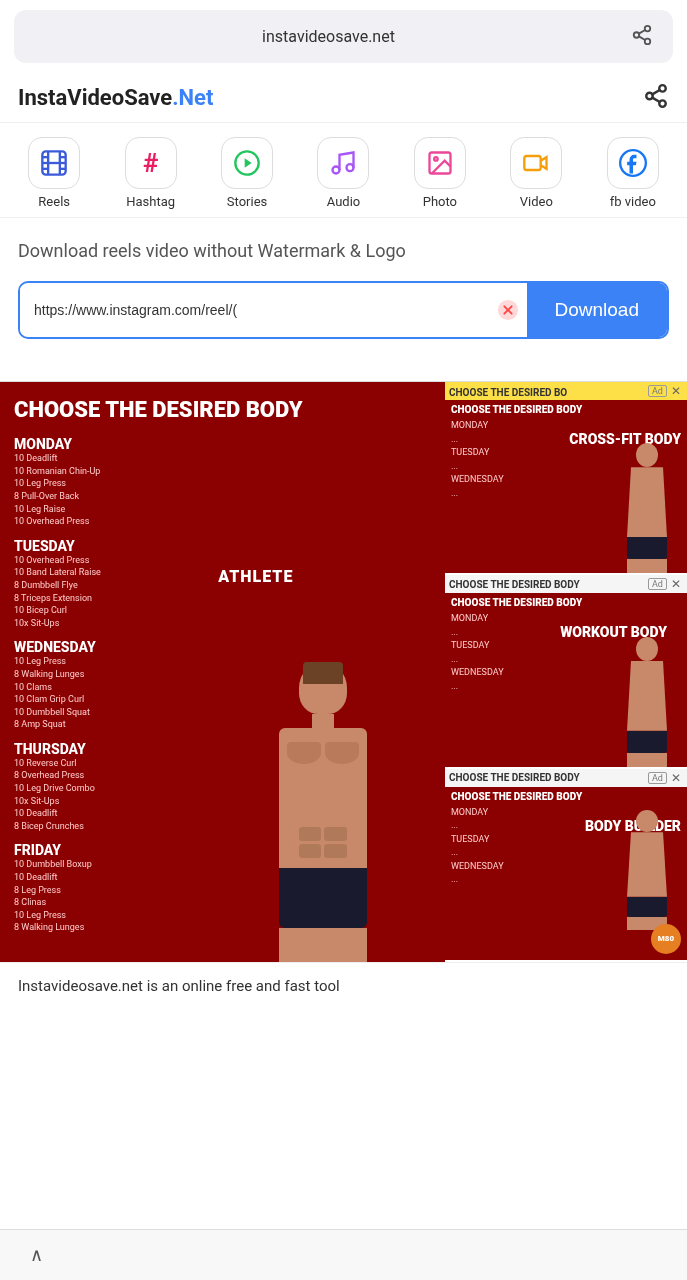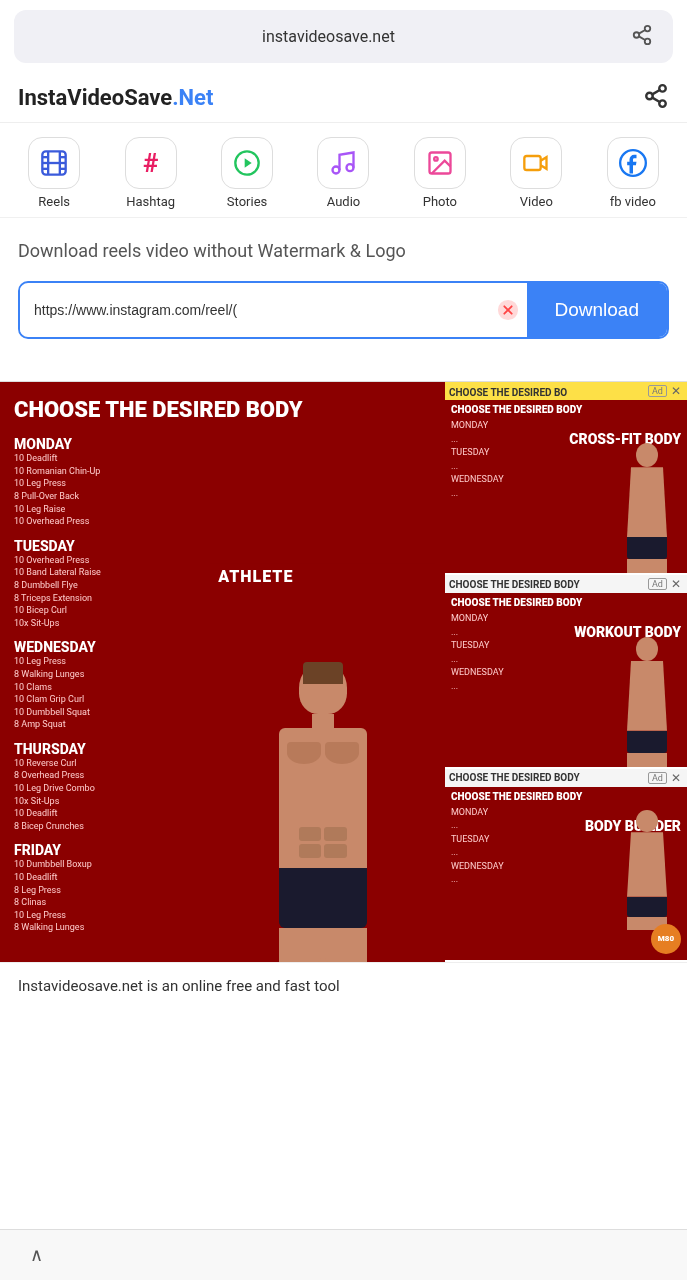--- a/index.html
+++ b/index.html
@@ -493,21 +493,21 @@
         <span style="font-size:10px;font-weight:700;color:#333;">CHOOSE THE DESIRED BODY</span>
         <div style="display:flex;align-items:center;gap:2px;">
           <span style="font-size:9px;color:#777;border:1px solid #999;padding:0 3px;border-radius:2px;">Ad</span>
           <button style="background:none;border:none;cursor:pointer;font-size:12px;color:#666;padding:0 2px;">✕</button>
         </div>
       </div>
       <div style="position:absolute;top:22px;left:6px;right:6px;">
         <div style="font-size:10px;font-weight:900;color:#fff;text-transform:uppercase;">CHOOSE THE DESIRED BODY</div>
         <div style="font-size:9px;color:#ffcccc;margin-top:4px;line-height:1.5;">MONDAY<br>...<br>TUESDAY<br>...<br>WEDNESDAY<br>...</div>
       </div>
-      <div style="position:absolute;right:6px;top:50px;text-align:left;">
+      <div style="position:absolute;right:20px;top:50px;text-align:left;">
         <div style="font-size:14px;font-weight:900;color:#fff;text-transform:uppercase;line-height:1.1;">WORKOUT
 BODY</div>
       </div>
 
       <div style="position:absolute;bottom:0;right:0;width:80px;height:130px;display:flex;flex-direction:column;align-items:center;justify-content:flex-end;">
         <div style="width:22px;height:24px;background:#c8896a;border-radius:50%;"></div>
         <div style="width:40px;height:70px;background:#c8896a;border-radius:4px 4px 0 0;clip-path:polygon(10% 0, 90% 0, 100% 100%, 0% 100%);"></div>
         <div style="width:40px;height:22px;background:#1a1a2e;border-radius:0 0 3px 3px;"></div>
         <div style="width:40px;height:14px;background:#c8896a;"></div>
       </div>

